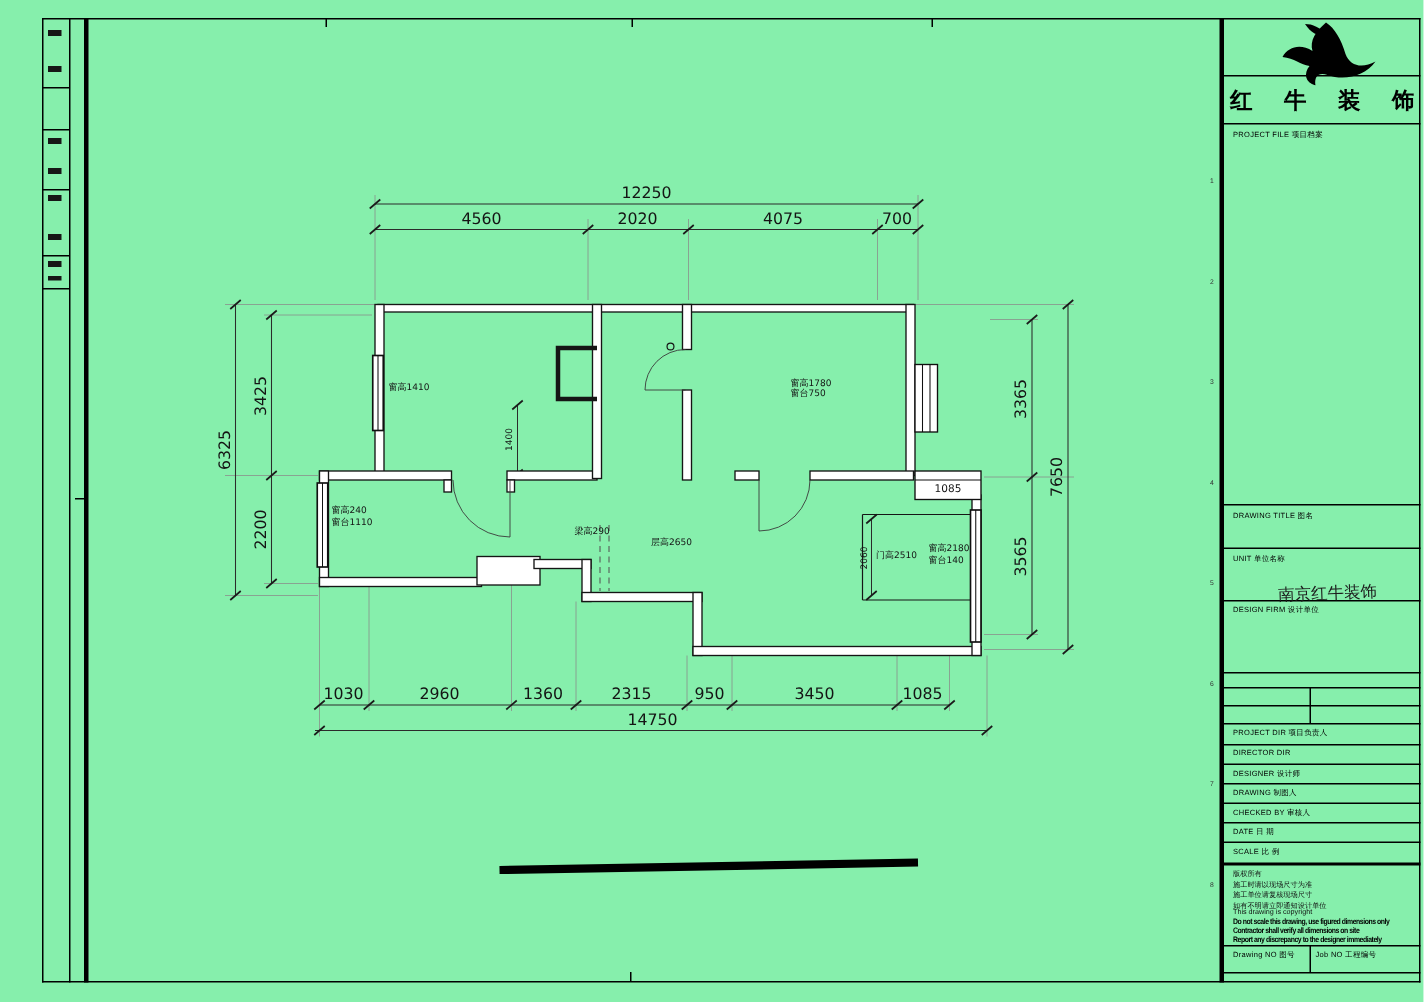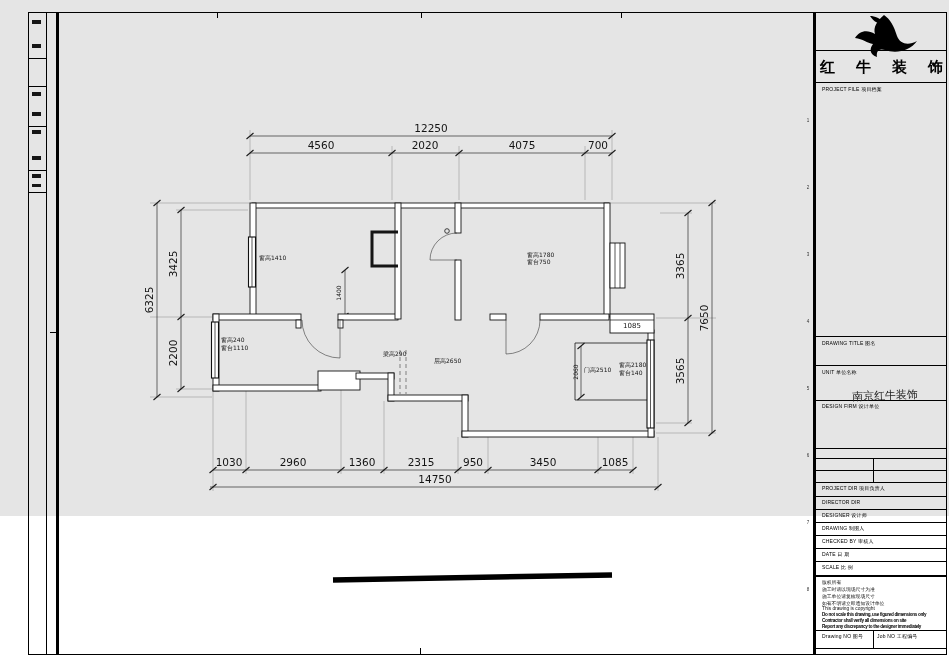--- a/index.html
+++ b/index.html
@@ -1,18 +1,18 @@
 <!DOCTYPE html>
 <html><head>
 <meta charset="utf-8">
 <style>
   html,body{margin:0;padding:0;background:#fff;}
   body{width:949px;height:668px;overflow:hidden;
        font-family:"Liberation Sans",sans-serif;-webkit-font-smoothing:antialiased;}
-  .sheet{position:relative;width:949px;height:516px;background:#e5e5e5;}
+  .sheet{position:relative;width:949px;height:668px;background:#86efac;}
   .hl,.vl{position:absolute;background:#000;}
   .hl{height:1px;} .vl{width:1px;}
   .thick{background:#000;}
   .smudge{position:absolute;background:#161616;}
   .tb-label{position:absolute;font-size:5px;color:#000;letter-spacing:.2px;white-space:nowrap;}
   .note-line{position:absolute;font-size:4.8px;color:#111;white-space:nowrap;}
   .note-bold{font-weight:bold;font-size:4.6px;letter-spacing:-.3px;color:#000;transform:scaleY(1.15);}
   .ruler-num{position:absolute;font-size:4.5px;color:#333;width:8px;text-align:center;}
   .company{position:absolute;left:816px;top:58px;width:131px;overflow:hidden;white-space:nowrap;
            font-family:"DejaVu Serif","Liberation Serif",serif;font-weight:bold;

